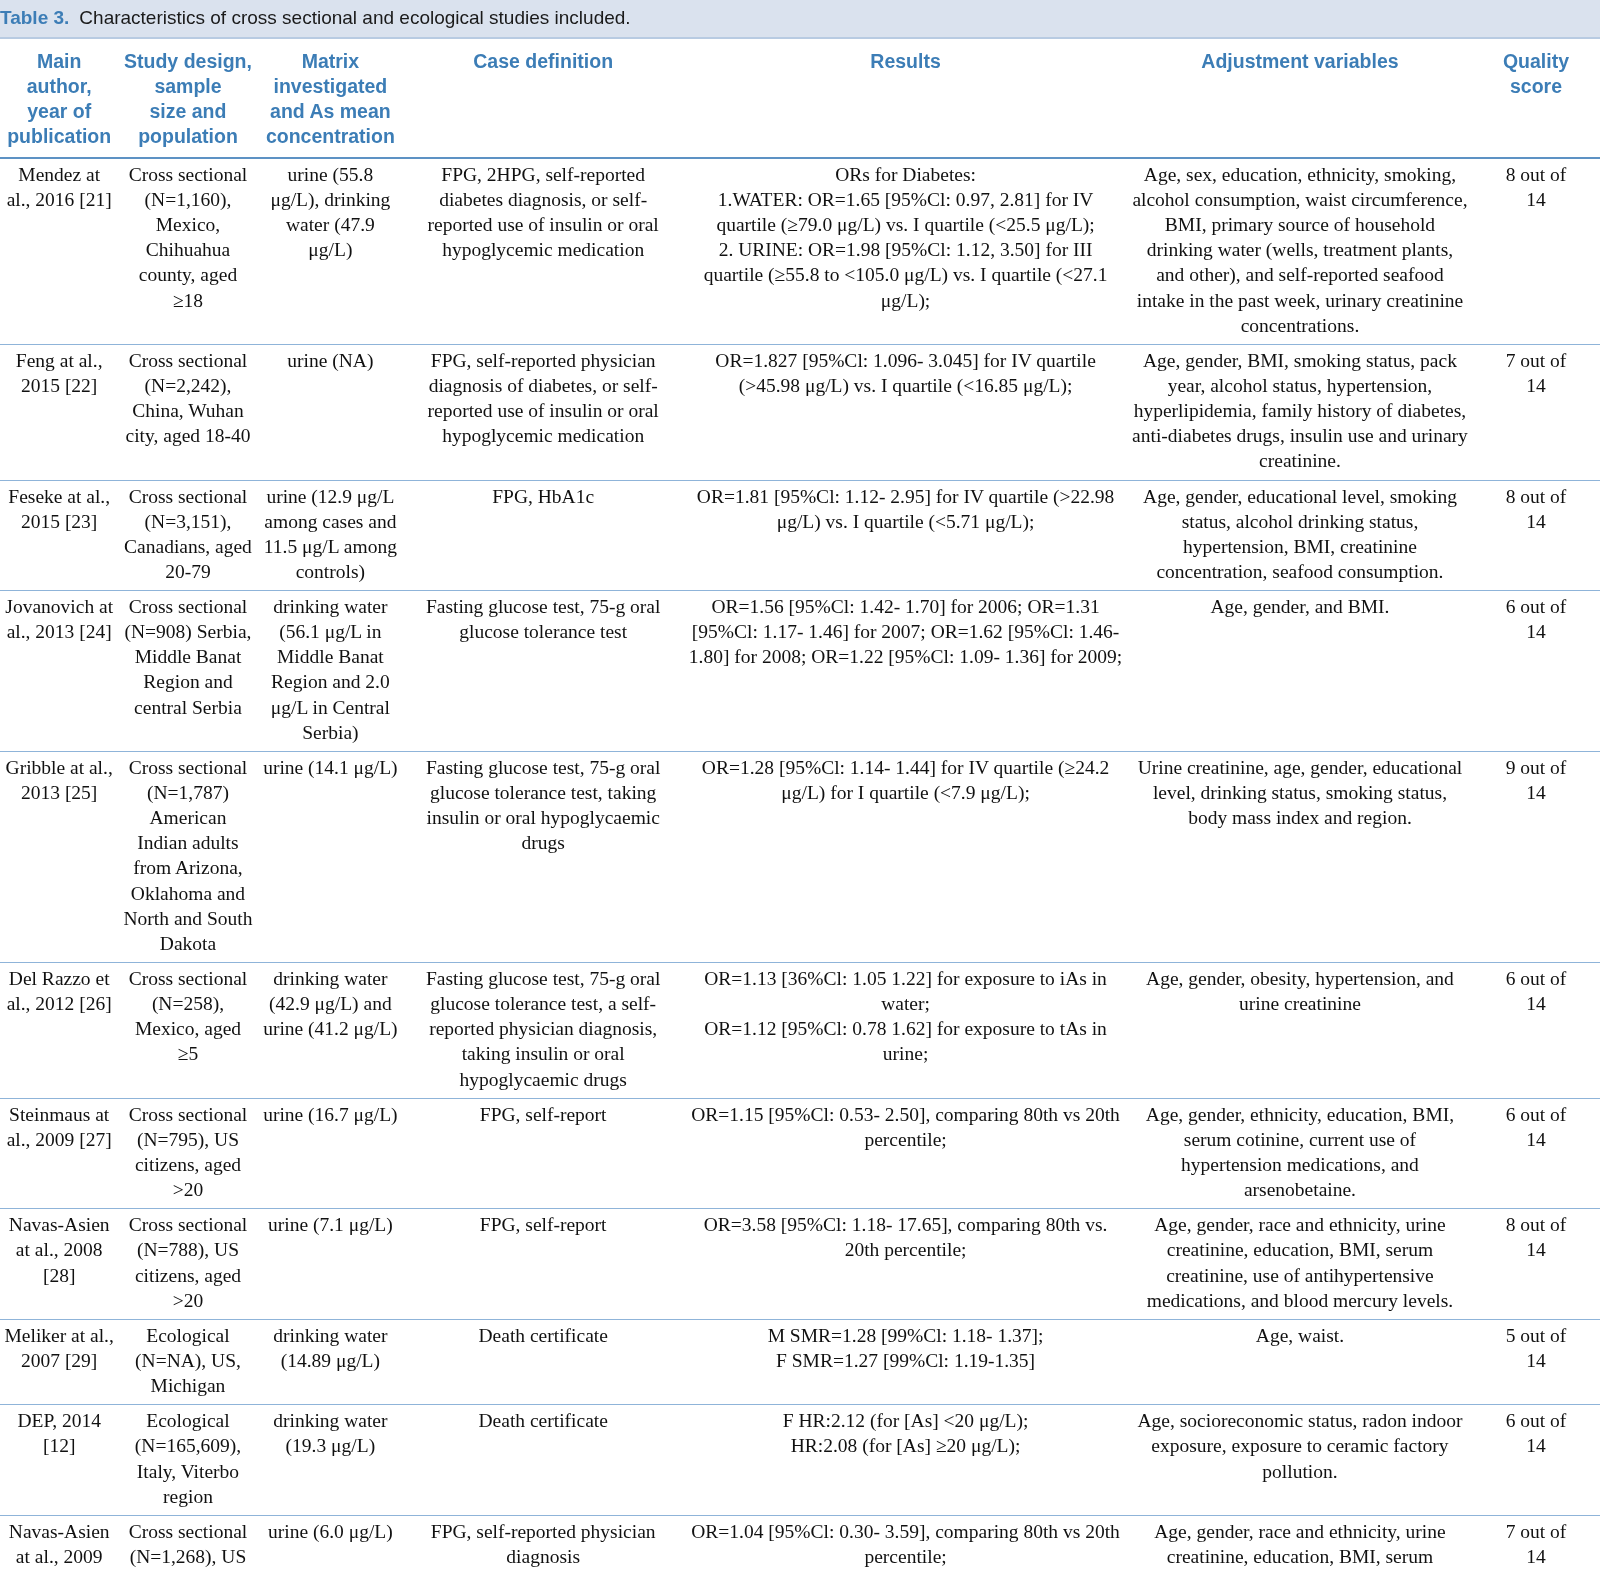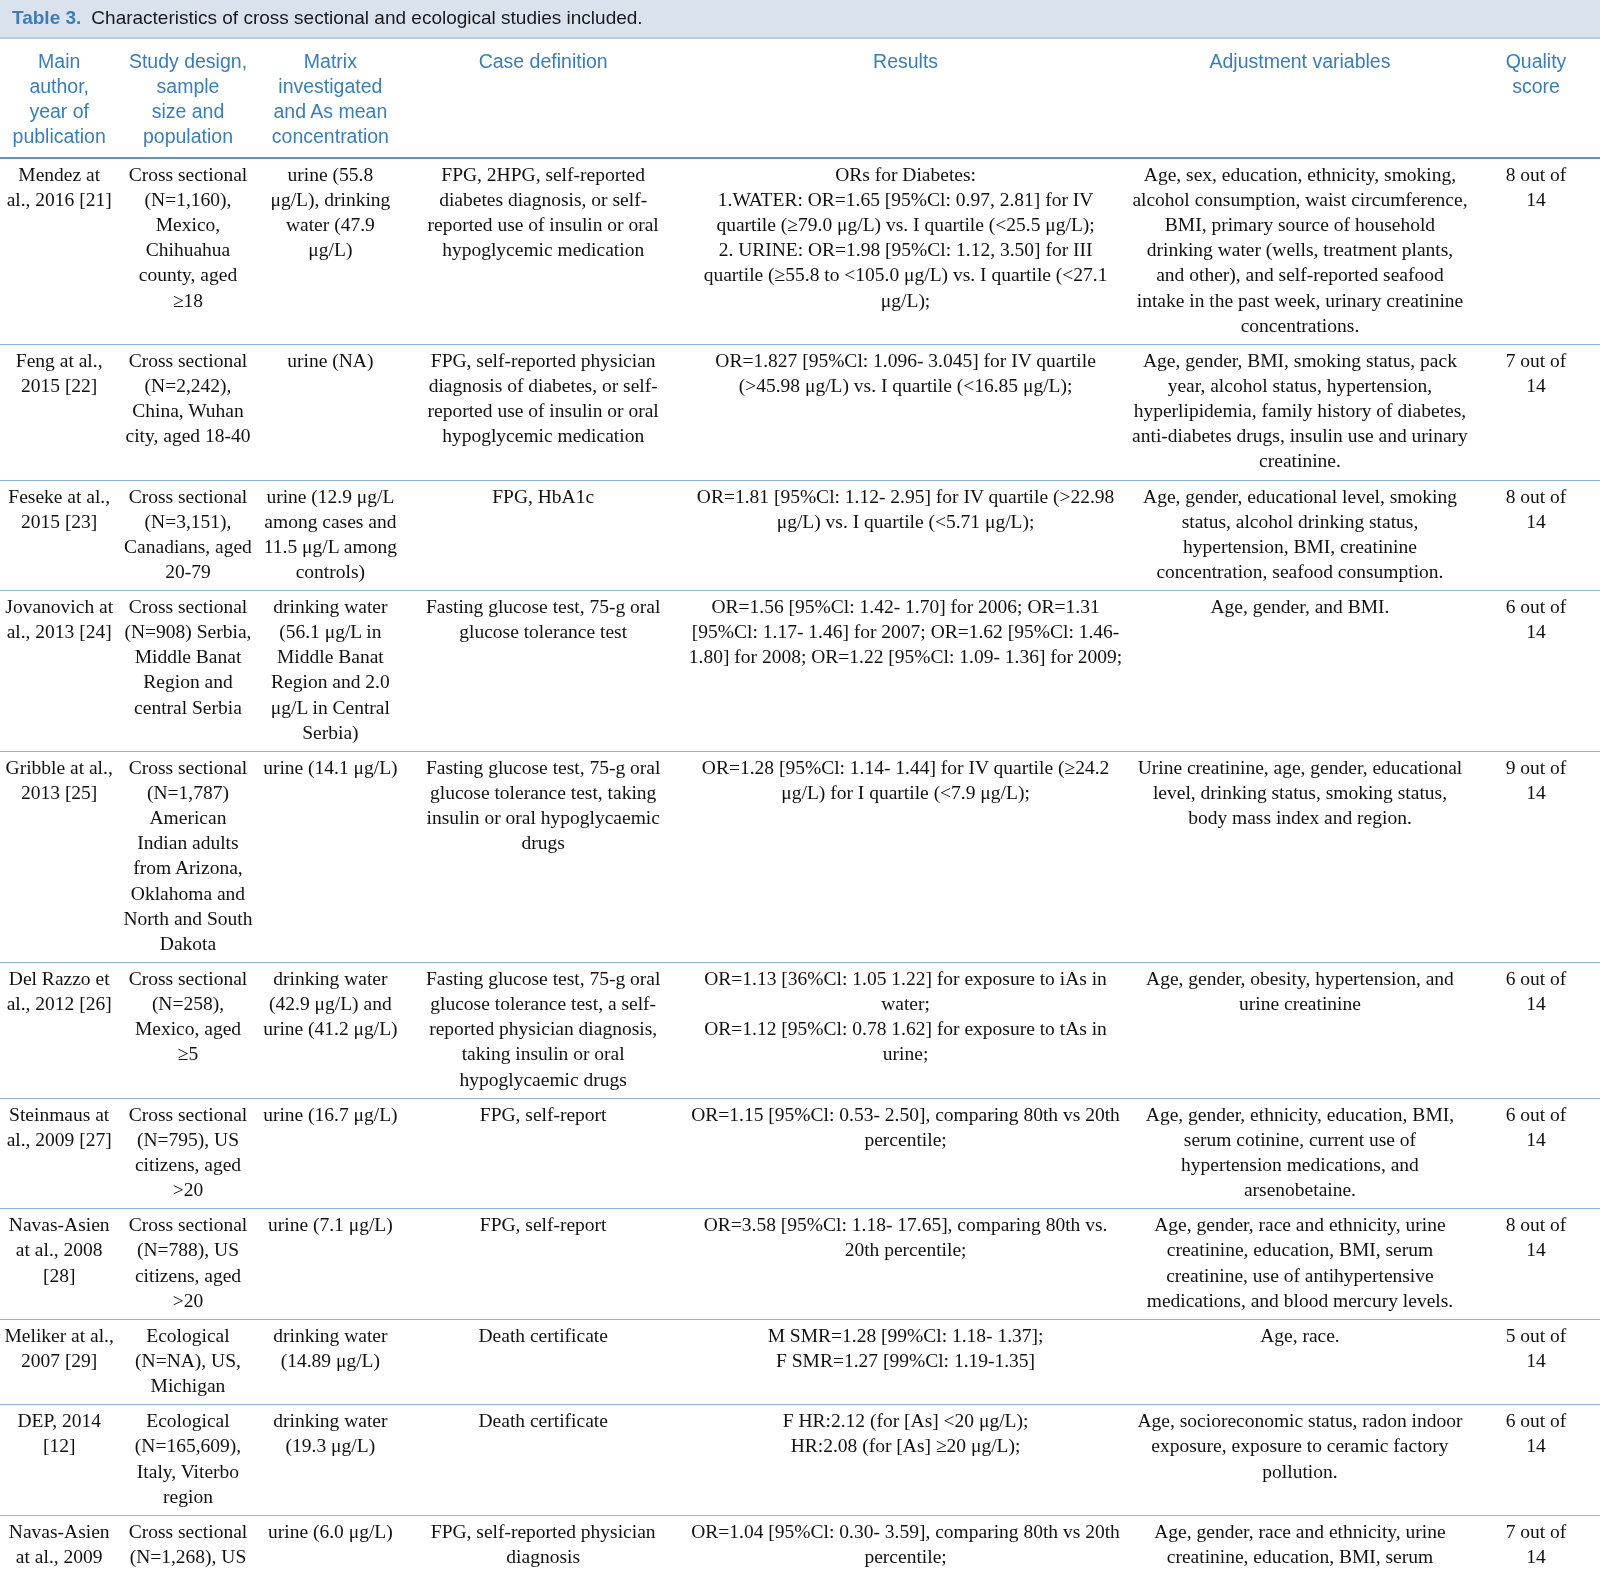--- a/index.html
+++ b/index.html
@@ -12,21 +12,21 @@
   }
   *{margin:0;padding:0;box-sizing:border-box;}
   html,body{background:#ffffff;}
   body{
     width:1600px;
     font-family:"Liberation Serif", serif;
     color:var(--text);
   }
   .title-bar{
     background:var(--strip-bg);
-    padding:7px 12px 8px 12px;
+    padding:7px 12px 8px 0;
     border-bottom:2px solid #b8cbe2;
     font-family:"Liberation Sans", sans-serif;
     font-size:19px;
   }
   .title-bar .tlabel{
     color:var(--accent);
     font-weight:bold;
     margin-right:10px;
   }
   .title-bar .tcaption{ color:#1a1a1a; }
@@ -40,21 +40,21 @@
   col.c1{width:7.4%}
   col.c2{width:8.7%}
   col.c3{width:9.1%}
   col.c4{width:17.5%}
   col.c5{width:27.8%}
   col.c6{width:21.5%}
   col.c7{width:8.0%}
   th{
     font-family:"Liberation Sans", sans-serif;
     color:var(--accent);
-    font-weight:normal;
+    font-weight:bold;
     font-size:19.5px;
     line-height:1.28;
     text-align:center;
     vertical-align:top;
     padding:4px 2px 8px 2px;
     white-space:pre-line;
     border-bottom:2px solid var(--rule-mid);
   }
   td{
     font-size:19.5px;
@@ -188,21 +188,21 @@
       <td>8 out of
 14</td>
     </tr>
     <tr>
       <td>Meliker at al., 2007 [29]</td>
       <td>Ecological (N=NA), US, Michigan</td>
       <td>drinking water (14.89 μg/L)</td>
       <td>Death certificate</td>
       <td>M SMR=1.28 [99%Cl: 1.18- 1.37];
 F SMR=1.27 [99%Cl: 1.19-1.35]</td>
-      <td>Age, race.</td>
+      <td>Age, waist.</td>
       <td>5 out of
 14</td>
     </tr>
     <tr>
       <td>DEP, 2014 [12]</td>
       <td>Ecological (N=165,609), Italy, Viterbo region</td>
       <td>drinking water (19.3 μg/L)</td>
       <td>Death certificate</td>
       <td>F HR:2.12 (for [As] &lt;20 μg/L);
 HR:2.08 (for [As] ≥20 μg/L);</td>

